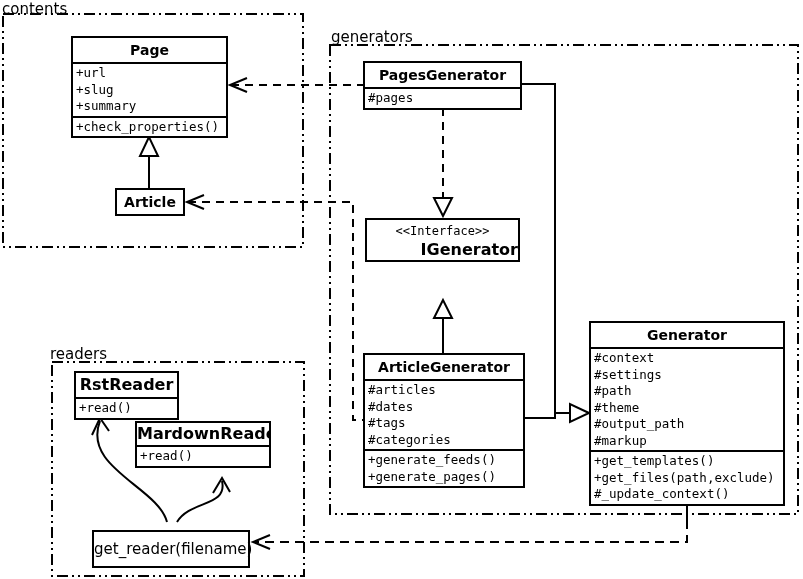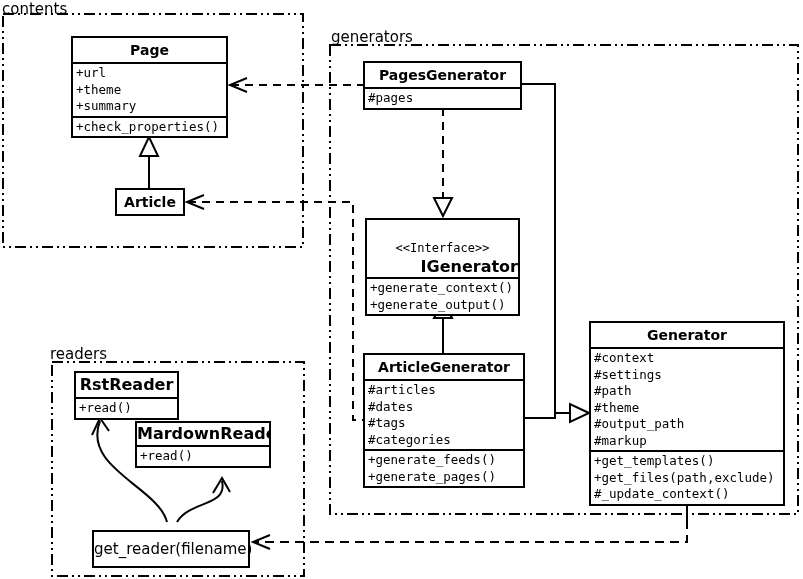--- a/index.html
+++ b/index.html
@@ -16,21 +16,21 @@
     position:absolute; z-index:1; background:#fff;
     border:2px solid #000; box-sizing:border-box;
   }
   .uml-title {
     font-weight:bold; font-size:14px; text-align:center; line-height:24px;
     font-family:"DejaVu Sans", sans-serif; white-space:nowrap; overflow:hidden;
   }
   .uml-title.big { font-size:16px;border-radius:7px; }
   .stereotype {
     font-family:"DejaVu Sans Mono", monospace; font-size:12px;
-    text-align:center; line-height:15px; padding-top:4px; white-space:nowrap;margin-top:17px;
+    text-align:center; line-height:15px; padding-top:4px; white-space:nowrap;
   }
   .iface-name { font-weight:bold; font-size:16px; text-align:right; line-height:21px;
     font-family:"DejaVu Sans", sans-serif; }
   .sect {
     border-top:2px solid #000; font-family:"DejaVu Sans Mono", monospace;
     font-size:12.5px; line-height:16.5px; padding:1px 3px;
     white-space:pre-line; overflow:hidden;
   }
   .plain-box { text-align:center; font-size:15px; line-height:34px;
     font-family:"DejaVu Sans", sans-serif; white-space:nowrap;margin-top:8px; }
@@ -93,39 +93,37 @@
     </g>
   </svg>
 
   <div class="pkg-label" style="left:2px; top:0px">contents</div>
   <div class="pkg-label" style="left:331px; top:28px">generators</div>
   <div class="pkg-label" style="left:50px; top:345px">readers</div>
 
   <div class="uml-class" style="left:71px; top:36px; width:157px">
     <div class="uml-title">Page</div>
     <div class="sect">+url
-+theme
++slug
 +summary</div>
     <div class="sect">+check_properties()</div>
   </div>
 
   <div class="uml-class" style="left:115px; top:188px; width:70px">
     <div class="uml-title">Article</div>
   </div>
 
   <div class="uml-class" style="left:363px; top:61px; width:159px">
     <div class="uml-title">PagesGenerator</div>
     <div class="sect">#pages</div>
   </div>
 
   <div class="uml-class" style="left:365px; top:218px; width:155px">
     <div class="stereotype">&lt;&lt;Interface&gt;&gt;</div>
     <div class="iface-name">IGenerator</div>
-    <div class="sect">+generate_context()
-+generate_output()</div>
   </div>
 
   <div class="uml-class" style="left:589px; top:321px; width:196px">
     <div class="uml-title">Generator</div>
     <div class="sect">#context
 #settings
 #path
 #theme
 #output_path
 #markup</div>

